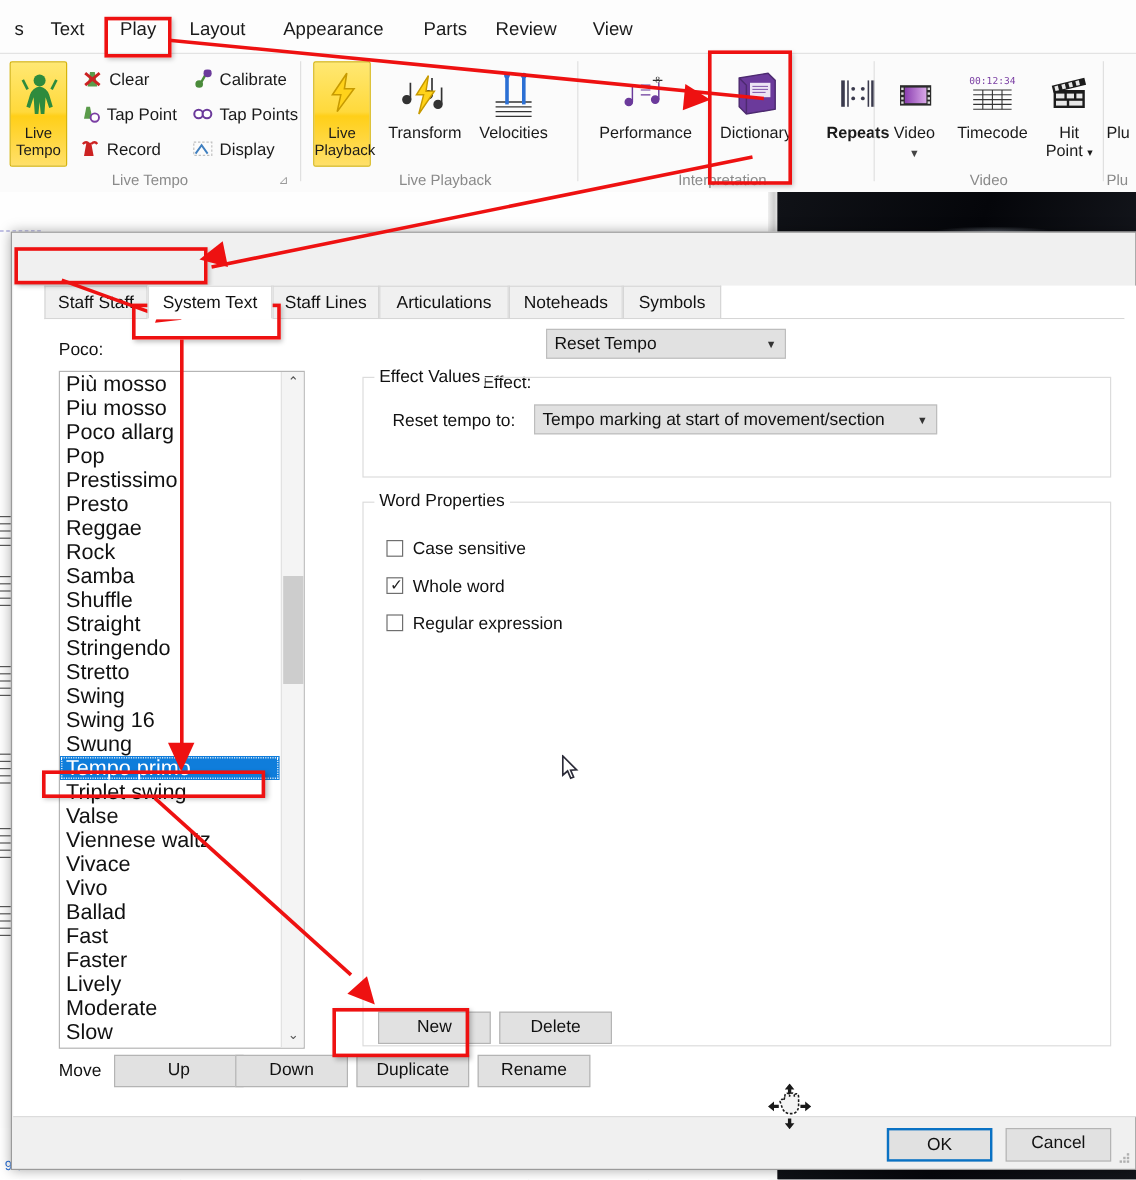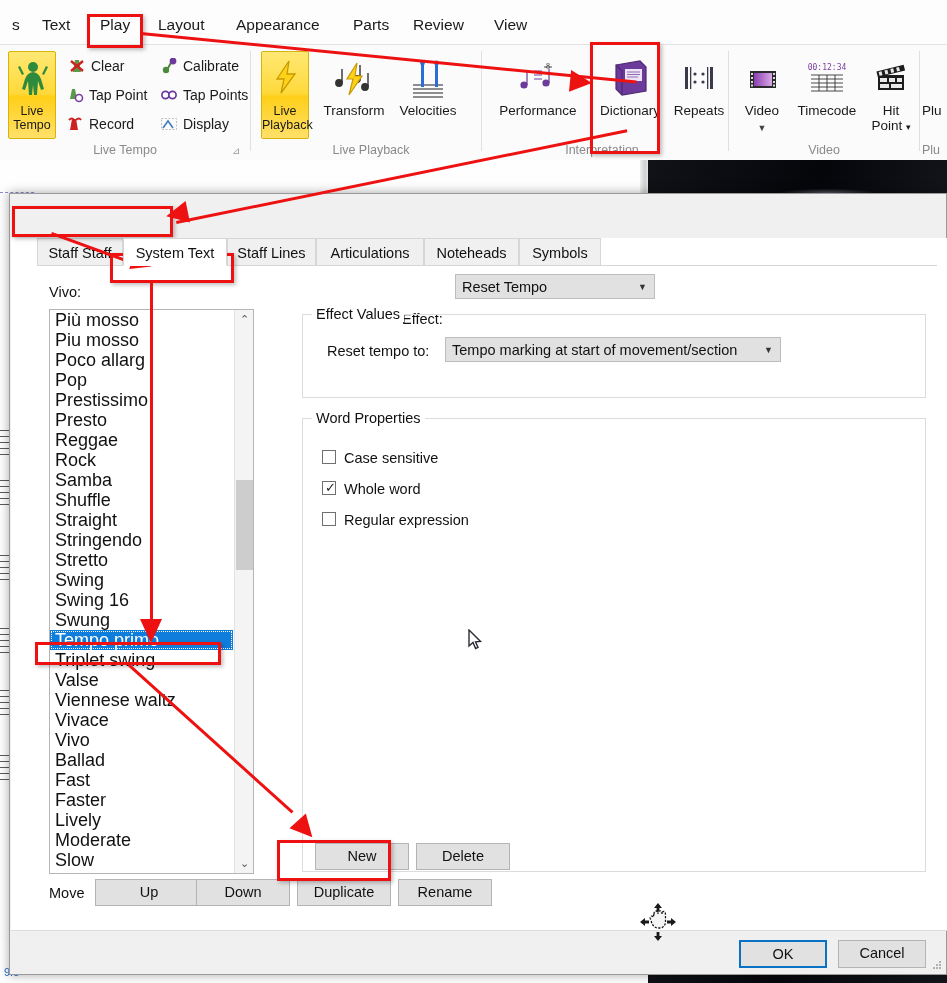--- a/index.html
+++ b/index.html
@@ -269,21 +269,21 @@
             <rect x="35" y="12" width="17" height="12" fill="#ece4f4"></rect>
             <g stroke="#6b3a9b" stroke-width="0.7">
               <path d="M37 15 H50"></path>
                 <path d="M37 17.5 H50"></path>
                 <path d="M37 20 H48"></path>
             </g>
           </svg>
         </div>
         <div class="lbl">Dictionary</div>
       </div>
-      <div class="medbtn" style="left:190px;top:8px;width:54px;">
+      <div class="medbtn" style="left:206px;top:8px;width:54px;font-weight:bold;">
         <div class="gl">
           <svg width="54" height="44" viewBox="0 0 54 44">
             <g fill="#3a3a4d">
               <rect x="13" y="10" width="3" height="22"></rect>
                 <rect x="18" y="10" width="1.3" height="22"></rect>
               <circle cx="23" cy="17" r="1.6"></circle>
                 <circle cx="23" cy="25" r="1.6"></circle>
               <circle cx="31" cy="17" r="1.6"></circle>
                 <circle cx="31" cy="25" r="1.6"></circle>
               <rect x="35" y="10" width="1.3" height="22"></rect>
@@ -459,21 +459,21 @@
       <div class="tab active" style="left:86px;width:104px;">System Text</div>
       <div class="tab" style="left:190px;width:89px;">Staff Lines</div>
       <div class="tab" style="left:279px;width:108px;">Articulations</div>
       <div class="tab" style="left:387px;width:95px;">Noteheads</div>
       <div class="tab" style="left:482px;width:82px;">Symbols</div>
     </div>
     <div id="tabline"></div>
 
     <div id="tabpanel">
 
-      <div class="fieldlabel" style="left:12px;top:18px;">Vivo:</div>
+      <div class="fieldlabel" style="left:12px;top:18px;">Poco:</div>
 
       <div id="wordlist">
         <div class="witem" style="top:0px;">Più mosso</div>
         <div class="witem" style="top:20px;">Piu mosso</div>
         <div class="witem" style="top:40px;">Poco allarg</div>
         <div class="witem" style="top:60px;">Pop</div>
         <div class="witem" style="top:80px;">Prestissimo</div>
         <div class="witem" style="top:100px;">Presto</div>
         <div class="witem" style="top:120px;">Reggae</div>
         <div class="witem" style="top:140px;">Rock</div>

